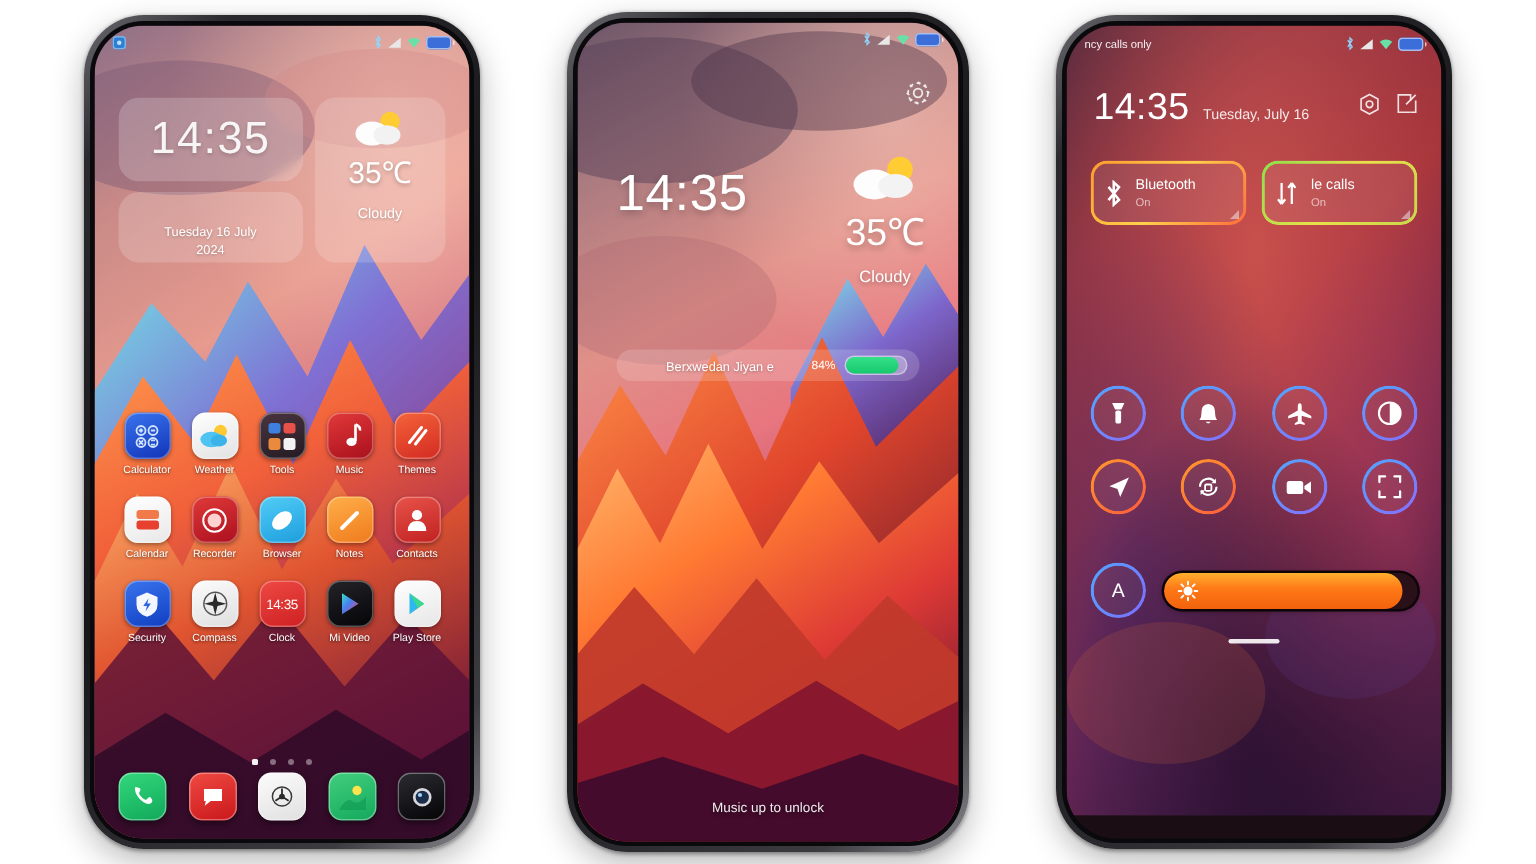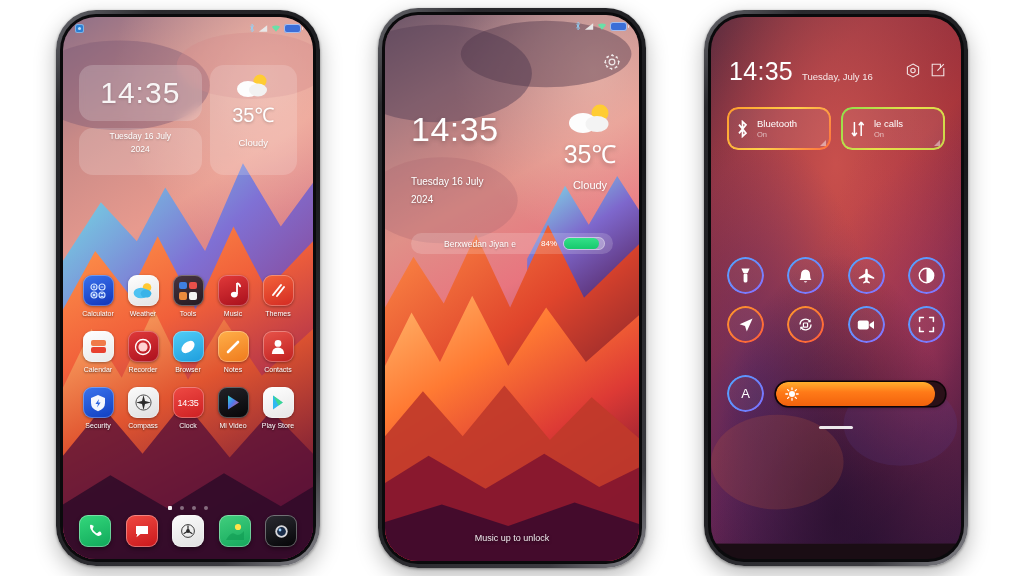--- a/index.html
+++ b/index.html
@@ -66,21 +66,21 @@
   .w-clock {
     flex:1.1; border-radius:14px;
     background:rgba(255,255,255,.20);
     backdrop-filter:blur(4px);
     display:flex; align-items:center; justify-content:center;
   }
   .w-clock span { font-size:30px; font-weight:300; color:rgba(255,255,255,.92); letter-spacing:1px; text-shadow:0 1px 3px rgba(0,0,0,.18);}
   .w-date {
     flex:.85; border-radius:14px;
     background:rgba(255,255,255,.18);
-    display:flex; align-items:flex-start; justify-content:center;
+    display:flex; align-items:flex-end; justify-content:center;
     text-align:center; padding:2px 20px;
   }
   .w-date span { font-size:8.5px; line-height:1.5; color:#fff; text-shadow:0 1px 2px rgba(0,0,0,.25);}
   .w-weather {
     flex:.82; border-radius:14px;
     background:rgba(255,255,255,.17);
     display:flex; flex-direction:column; align-items:center; justify-content:flex-start;
     padding-top:8px;
   }
   .w-weather .temp { font-size:20px; font-weight:400; color:#fff; margin-top:2px; text-shadow:0 1px 3px rgba(0,0,0,.25);}
@@ -566,24 +566,20 @@
             <g fill="none" stroke="#fff" stroke-width="1.3">
               <circle cx="10" cy="10" r="3.2"></circle>
               <path d="M10 1.6 L11.4 3.6 M10 18.4 L8.6 16.4 M18.4 10 L16.4 8.6 M1.6 10 L3.6 11.4 M16 4 L14.2 5.4 M4 16 L5.8 14.6 M16 16 L14.2 14.6 M4 4 L5.8 5.4"></path>
               <circle cx="10" cy="10" r="7.4" stroke-dasharray="3 2.6"></circle>
             </g>
           </svg>
         </div>
 
         <div class="p2-clock">
           <div class="t">14:35</div>
-        </div>
-        <div class="p2-date">
-          <div>Tuesday 16 July</div>
-          <div>2024</div>
         </div>
 
         <div class="p2-weather">
           <svg width="54" height="32" viewBox="0 0 54 32">
             <circle cx="37" cy="10" r="8.5" fill="#ffcc33"></circle>
             <ellipse cx="20" cy="20" rx="14" ry="10" fill="#fdfdfd"></ellipse>
             <ellipse cx="34" cy="21" rx="11.5" ry="8" fill="#f3f3f3"></ellipse>
           </svg>
           <span class="temp">35℃</span>
           <span class="cond">Cloudy</span>
@@ -638,20 +634,35 @@
             <rect width="264" height="556" fill="url(#cc1)"></rect>
             <rect width="264" height="556" fill="url(#ccg1)"></rect>
             <rect width="264" height="556" fill="url(#ccg2)"></rect>
             <rect width="264" height="556" fill="url(#ccg3)"></rect>
             <rect width="264" height="556" fill="url(#ccg4)"></rect>
             <ellipse cx="70" cy="470" rx="70" ry="50" fill="#c05a3a" opacity="0.22"></ellipse>
             <ellipse cx="200" cy="430" rx="60" ry="44" fill="#5a3a90" opacity="0.2"></ellipse>
           </svg>
         </div>
 
+        <div class="cc-status">
+          <span class="cc-carrier">ncy calls only</span>
+          <div class="sb-right">
+            <svg class="ico-bt" viewBox="0 0 8 12">
+                <path d="M2 3 L6 9 L4 11 L4 1 L6 3 L2 9" fill="none" stroke="#8fd6ff" stroke-width="1.1"></path>
+              </svg>
+            <svg class="ico-sig" viewBox="0 0 12 10">
+                <path d="M1 9 L11 1 L11 9 Z" fill="#e8e8e8"></path>
+              </svg>
+            <svg class="ico-wifi" viewBox="0 0 12 10">
+                <path d="M6 9 L1 3 Q6 -0.5 11 3 Z" fill="#69e0a8"></path>
+              </svg>
+            <span class="batt"></span>
+          </div>
+        </div>
 
         <div class="cc-head">
           <span class="t">14:35</span>
           <span class="d">Tuesday, July 16</span>
           <span class="acts">
             <span>
               <svg width="14" height="15" viewBox="0 0 14 15">
                   <path d="M7 1 L12.6 4 L12.6 11 L7 14 L1.4 11 L1.4 4 Z" fill="none" stroke="#fff" stroke-width="1.1" opacity=".85"></path>
                   <circle cx="7" cy="7.5" r="2.2" fill="none" stroke="#fff" stroke-width="1.1" opacity=".85"></circle>
                 </svg>

